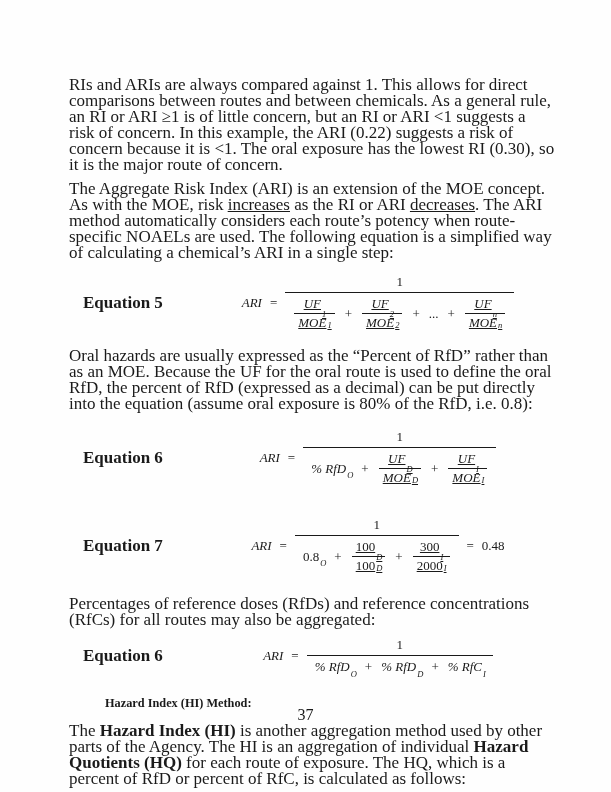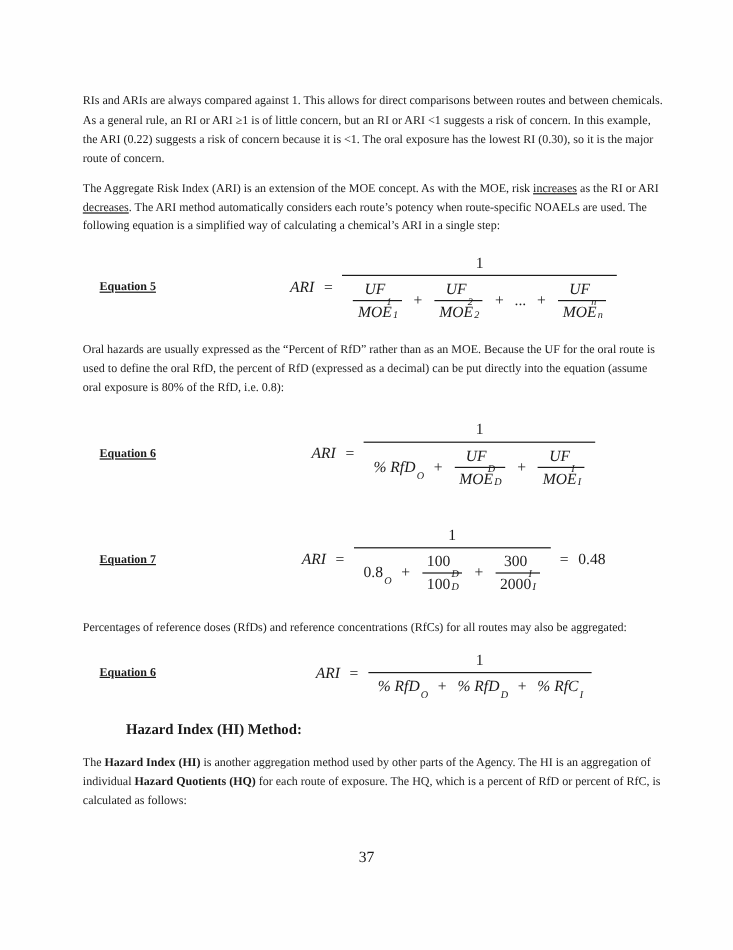--- a/index.html
+++ b/index.html
@@ -17,21 +17,21 @@
     overflow: hidden;
   }
   .content {
     position: absolute;
     left: 69px;
     top: 77px;
     width: 486px;
   }
   .para {
     margin: 0;
-    font-size: 10px;
+    font-size: 17px;
     line-height: 15.9px;
     text-align: left;
     font-family: Liberation Serif, serif;
   }
   .para + .para { margin-top: 9px; }
   .u-seg { text-decoration: underline; text-align: center; }
   .b-seg { font-weight: bold; }
 
   
   .eq-row {
@@ -41,22 +41,21 @@
   }
   .eq-row.eq5 { margin-top: 9px;  margin-bottom: 12px; min-height: 66px; }
   .eq-row.eq6 { margin-top: 10px; margin-bottom: 14px; min-height: 72px; }
   .eq-row.eq7 { margin-top: 16px; margin-bottom: 14px; min-height: 72px; }
   .eq-row.eq8 { margin-top: 6px;  margin-bottom: 16px; min-height: 46px; }
   .eq-label {
     flex: none;
     width: 118px;
     margin-left: 14px;
     font-weight: bold;
-    font-size: 10px;
-    text-decoration: underline;
+    font-size: 17px;
   }
   .eq-body {
     flex: 1;
     display: flex;
     justify-content: center;
     align-items: center;
     font-size: 13px;
     gap: 7px;
   }
   .var { font-style: italic; }
@@ -83,39 +82,39 @@
   }
   .fden {
     display: flex;
     justify-content: center;
     align-items: center;
     border-top: 1.2px solid #1a1a1a;
     padding: 3px 8px 0 8px;
     gap: 8px;
   }
   
-  .frac .frac { margin: 0 1px; }
+  .frac .frac { margin: 0 1px; text-decoration: underline; }
   .frac .frac .fnum { padding: 0 4px 1px 4px; }
   .frac .frac .fden { padding: 1px 4px 0 4px; gap: 0; }
   .op { padding: 0 1px; }
   .eq-result { display: inline-flex; align-items: center; gap: 7px; }
 
   .hi-heading {
     margin: 17px 0 0 36px;
     font-weight: bold;
     font-size: 12.3px;
   }
   .p-after-heading { margin-top: 12px; }
   .page-number {
     position: absolute;
     top: 706px;
     left: 0;
     right: 0;
     text-align: center;
-    font-size: 13px;
+    font-size: 16px;
   }
 </style>
 </head>
 <body>
 
 <div class="page">
   <div class="content">
 
     <p class="para">RIs and ARIs are always compared against 1.  This allows for direct comparisons between routes and between chemicals.  As a general rule, an RI or ARI ≥1 is of little concern, but an RI or ARI &lt;1 suggests a risk of concern.  In this example, the ARI (0.22) suggests a risk of concern because it is &lt;1.  The oral exposure has the lowest RI (0.30), so it is the major route of concern.</p>
 

